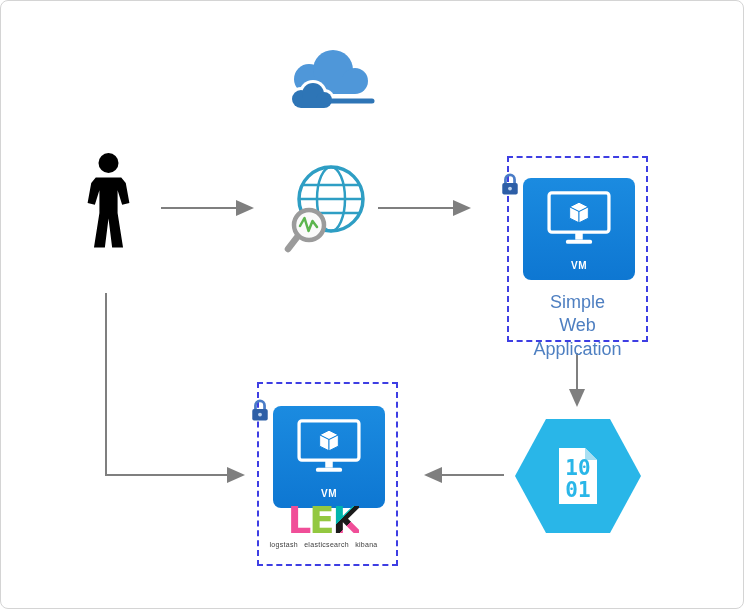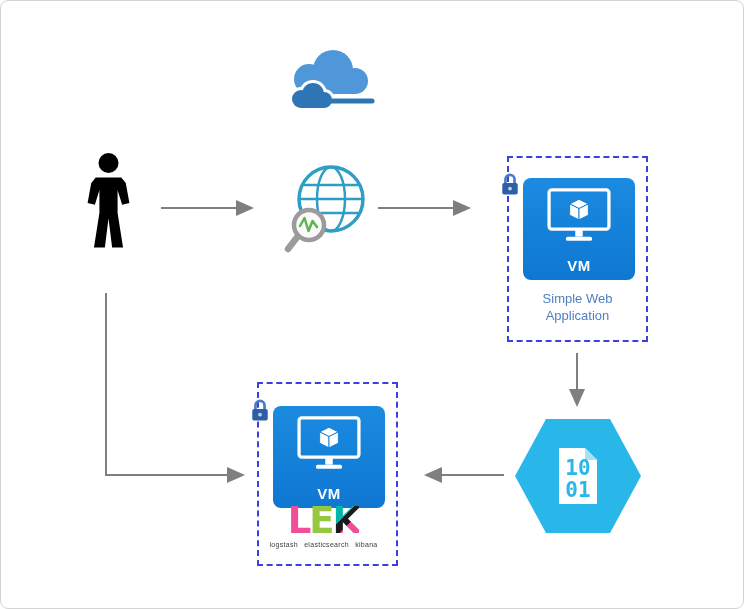--- a/index.html
+++ b/index.html
@@ -16,25 +16,25 @@
   
   .dashed-box { position:absolute; border:2px dashed #3e3ee3; }
 
   
   .vm-tile {
     position:absolute; width:112px; height:102px; border-radius:8px;
     background:linear-gradient(180deg,#1b8be0 0%, #0e77d2 100%);
     display:flex; flex-direction:column; align-items:center; justify-content:center;
     padding-top:4px;
   }
-  .vm-label { color:#fff; font-weight:bold; font-size:15px; letter-spacing:.5px; margin-top:11px; }
+  .vm-label { color:#fff; font-weight:bold; font-size:10px; letter-spacing:.5px; margin-top:11px; }
 
   .vm-caption {
     position:absolute; left:50%; transform:translateX(-50%); width:96px;
-    text-align:center; color:#4e7fc1; font-size:13px; line-height:1.3;
+    text-align:center; color:#4e7fc1; font-size:18px; line-height:1.3;
   }
 
   .lock { position:absolute; left:-9px; top:13px; }
 
   
   .elk-logo { position:absolute; left:0; right:8px; text-align:center; }
   .elk-letters { font-size:37px; font-weight:bold; line-height:1; letter-spacing:-2px; font-family:"DejaVu Sans", sans-serif; }
   .elk-l { color:#f04e98; }
   .elk-e { color:#93c840; }
   .elk-k {

